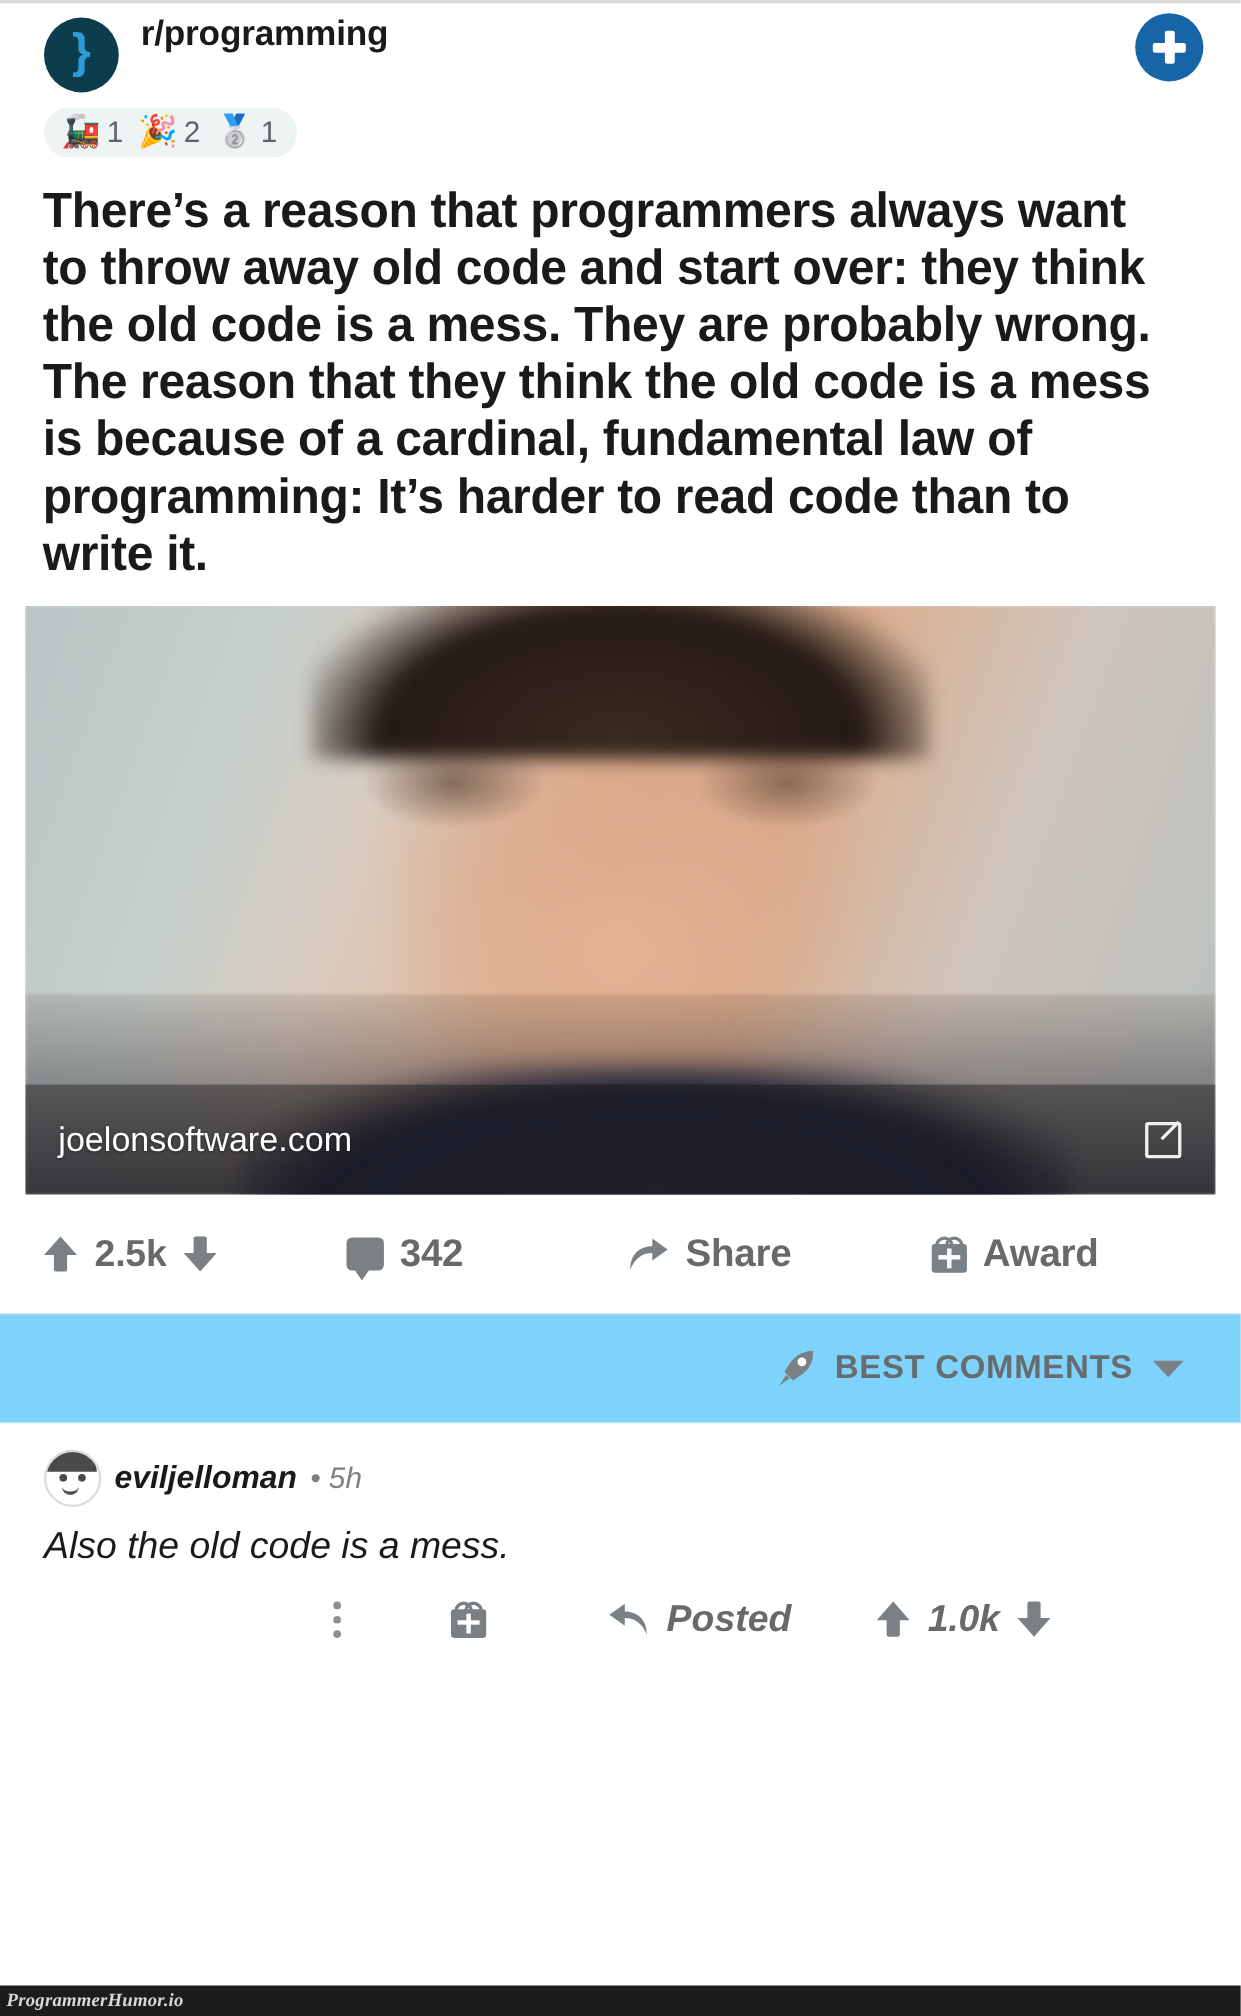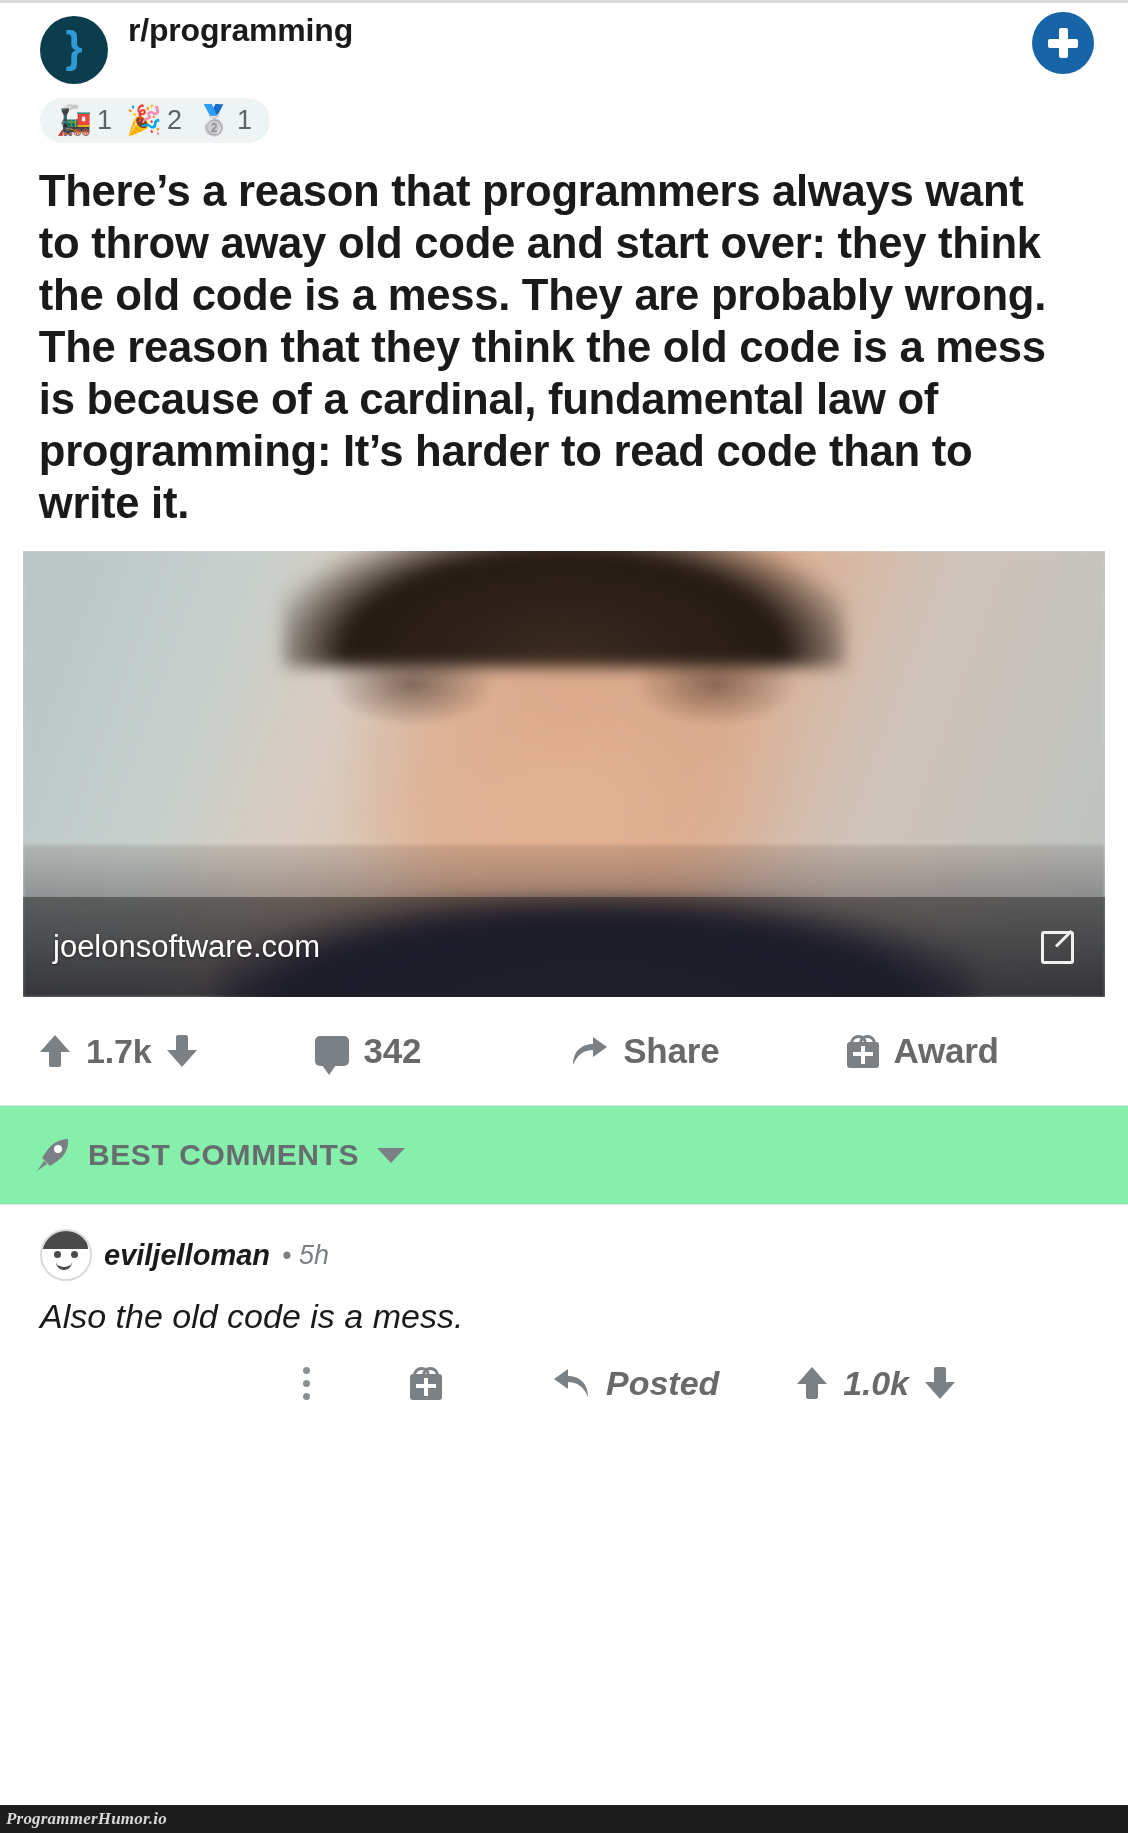--- a/index.html
+++ b/index.html
@@ -143,21 +143,21 @@
     padding: 22px 44px 0 40px;
     letter-spacing: -0.3px;
     transform: scaleX(0.97);
     transform-origin: left top;
   }
 
   
   .preview-wrap {
     margin: 22px 23px 0 23px;
     position: relative;
-    height: 446px;
+    height: 535px;
     overflow: hidden;
     background: #cfd6d8;
   }
   .preview-photo {
     position: absolute;
     inset: 0;
     background:
       radial-gradient(ellipse 120px 60px at 36% 30%, rgba(60,40,30,0.55), rgba(0,0,0,0) 70%),
       radial-gradient(ellipse 120px 60px at 64% 30%, rgba(60,40,30,0.5), rgba(0,0,0,0) 70%),
       radial-gradient(ellipse 260px 230px at 50% 58%, #e3b394, rgba(227,179,148,0) 72%),
@@ -346,26 +346,27 @@
   }
   .gift-icon .bow-l { left: 3px; }
   .gift-icon .bow-r { right: 3px; border-radius: 50% 50% 50% 0; }
 
   .spacer-a { width: 118px; }
   .spacer-b { width: 148px; }
   .spacer-c { width: 128px; }
 
   
   .sort-bar {
-    background: #86efac;
+    background: #7dd3fc;
     border-top: 1px solid #e2e8ea;
     border-bottom: 1px solid #e2e8ea;
     display: flex;
     align-items: center;
-    padding: 30px 34px;
+    padding: 30px 52px;
+    justify-content: flex-end;
   }
   .rocket-icon { width: 38px; height: 38px; margin-right: 16px; }
   .sort-label {
     font-size: 30px;
     font-weight: bold;
     color: #676c6f;
     letter-spacing: 0.6px;
   }
   .caret-down {
     margin-left: 18px;
@@ -541,21 +542,21 @@
         <span class="ext-icon">
           <span class="box"></span>
           <span class="arrow"></span>
         </span>
       </div>
     </div>
 
     
     <div class="action-bar">
       <span class="act arrow-up"></span>
-      <span class="score">1.7k</span>
+      <span class="score">2.5k</span>
       <span class="act arrow-dn"></span>
 
       <span class="spacer-a"></span>
 
       <span class="act">
         <span class="bubble-icon"></span>
         <span class="act-label">342</span>
       </span>
 
       <span class="spacer-b"></span>

